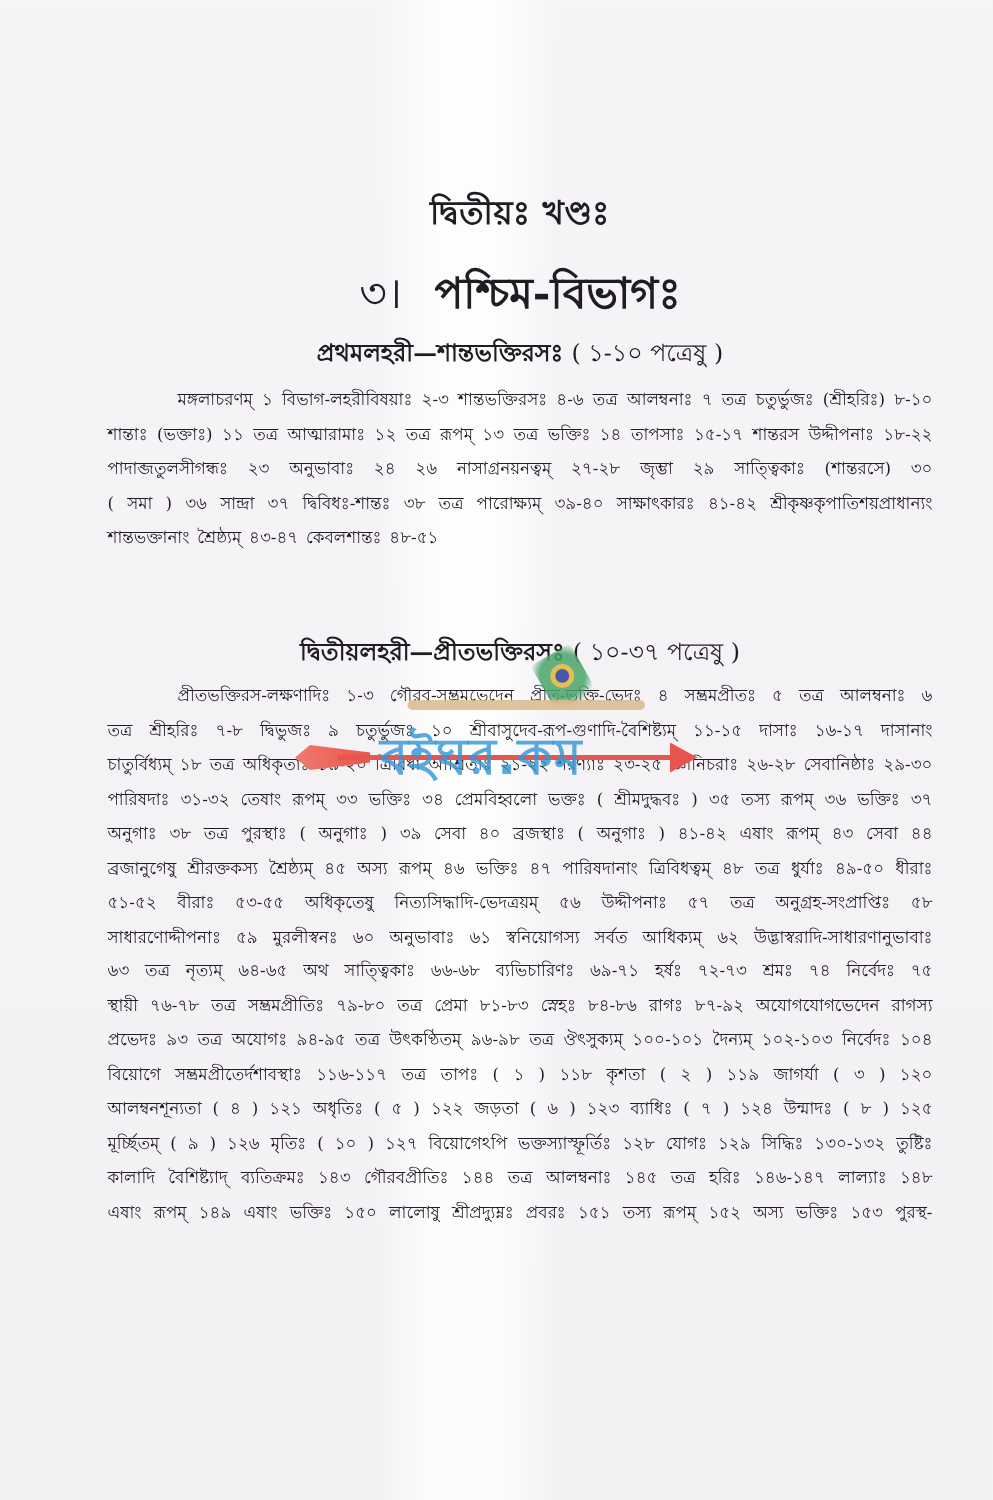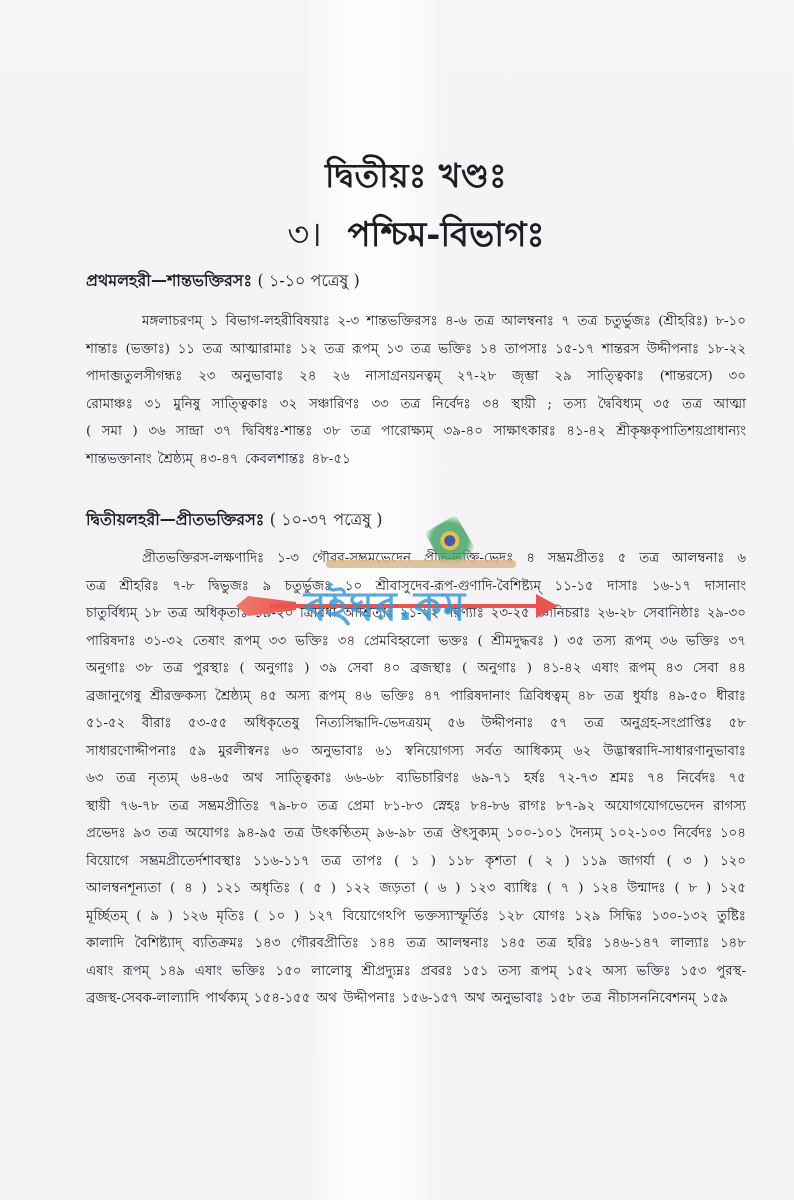--- a/index.html
+++ b/index.html
@@ -11,30 +11,30 @@
   }
   .page-bg {
     position: absolute; inset: 0;
     background:
       linear-gradient(90deg, rgba(0,0,0,0) 0%, rgba(255,255,255,0.0) 38%, rgba(255,255,255,0.85) 44%, rgba(255,255,255,0.85) 50%, rgba(255,255,255,0) 56%, rgba(0,0,0,0) 100%),
       linear-gradient(180deg, #f7f4f7 0%, #f4f1f5 100%);
   }
   .content { position: absolute; left: 86px; top: 0; width: 660px; }
   .part-title {
     position: absolute; top: 150px; left: 0; width: 660px; text-align: center;
-    font-size: 33px; font-weight: bold; letter-spacing: 0.5px;
+    font-size: 26px; font-weight: bold; letter-spacing: 0.5px;
   }
   .section-title {
     position: absolute; top: 208px; left: 0; width: 660px; text-align: center;
     font-size: 34px; font-weight: bold;
   }
   .section-title .num { font-weight: normal; margin-right: 26px; }
   .chapter-heading {
-    position: absolute; left: 0; width: 660px; text-align: left;
-    font-size: 16px; font-weight: bold;
+    position: absolute; left: 0; width: 660px; text-align: center;
+    font-size: 19px; font-weight: bold;
   }
   .chapter-heading .range { font-weight: normal; }
   .para {
     position: absolute; left: 0; width: 660px;
     font-size: 13.4px; line-height: 27.5px; text-align: justify; text-align-last: justify;
     word-spacing: 2px;
   }
   .para .line { display: block; white-space: nowrap; text-align: justify; text-align-last: justify; }
   .para .line.first { padding-left: 56px; }
   .para .line.last { text-align-last: left; }
@@ -75,21 +75,20 @@
   </div>
 
   <div class="chapter-heading" style="top:268px;">
     <span>প্রথমলহরী—শান্তভক্তিরসঃ</span>
     <span class="range">( ১-১০ পত্রেষু )</span>
   </div>
   <div class="para" style="top:307px;">
     <span class="line first">মঙ্গলাচরণম্ ১  বিভাগ-লহরীবিষয়াঃ ২-৩  শান্তভক্তিরসঃ ৪-৬ তত্র আলম্বনাঃ ৭ তত্র চতুর্ভুজঃ (শ্রীহরিঃ) ৮-১০</span>
     <span class="line">শান্তাঃ (ভক্তাঃ) ১১  তত্র আত্মারামাঃ ১২  তত্র রূপম্ ১৩ তত্র ভক্তিঃ ১৪  তাপসাঃ ১৫-১৭ শান্তরস উদ্দীপনাঃ ১৮-২২</span>
     <span class="line">পাদাব্জতুলসীগন্ধঃ ২৩  অনুভাবাঃ ২৪ ২৬  নাসাগ্রনয়নত্বম্ ২৭-২৮ জৃম্ভা ২৯  সাত্ত্বিকাঃ (শান্তরসে) ৩০</span>
-    <span class="line">রোমাঞ্চঃ ৩১  মুনিষু সাত্ত্বিকাঃ ৩২  সঞ্চারিণঃ ৩৩  তত্র নির্বেদঃ ৩৪  স্থায়ী ;  তস্য দ্বৈবিধ্যম্  ৩৫  তত্র আত্মা</span>
     <span class="line">( সমা ) ৩৬  সান্দ্রা ৩৭  দ্বিবিধঃ-শান্তঃ ৩৮  তত্র পারোক্ষ্যম্ ৩৯-৪০ সাক্ষাৎকারঃ ৪১-৪২  শ্রীকৃষ্ণকৃপাতিশয়প্রাধান্যং</span>
     <span class="line last">শান্তভক্তানাং শ্রৈষ্ঠ্যম্ ৪৩-৪৭  কেবলশান্তঃ ৪৮-৫১</span>
   </div>
 
   <div class="chapter-heading" style="top:507px;">
     <span>দ্বিতীয়লহরী—প্রীতভক্তিরসঃ</span>
     <span class="range">( ১০-৩৭ পত্রেষু )</span>
   </div>
   <div class="para" style="top:544px;">
     <span class="line first">প্রীতভক্তিরস-লক্ষণাদিঃ ১-৩  গৌরব-সম্ভ্রমভেদেন প্রীত-ভক্তি-ভেদঃ ৪  সম্ভ্রমপ্রীতঃ ৫  তত্র আলম্বনাঃ ৬</span>
@@ -101,21 +100,20 @@
     <span class="line">৫১-৫২  বীরাঃ ৫৩-৫৫  অধিকৃতেষু নিত্যসিদ্ধাদি-ভেদত্রয়ম্  ৫৬  উদ্দীপনাঃ  ৫৭  তত্র  অনুগ্রহ-সংপ্রাপ্তিঃ  ৫৮</span>
     <span class="line">সাধারণোদ্দীপনাঃ ৫৯  মুরলীস্বনঃ ৬০  অনুভাবাঃ ৬১  স্বনিয়োগস্য সর্বত আধিক্যম্ ৬২  উদ্ভাস্বরাদি-সাধারণানুভাবাঃ</span>
     <span class="line">৬৩  তত্র নৃত্যম্ ৬৪-৬৫  অথ সাত্ত্বিকাঃ ৬৬-৬৮  ব্যভিচারিণঃ ৬৯-৭১  হর্ষঃ ৭২-৭৩  শ্রমঃ ৭৪  নির্বেদঃ ৭৫</span>
     <span class="line">স্থায়ী ৭৬-৭৮  তত্র সম্ভ্রমপ্রীতিঃ ৭৯-৮০  তত্র প্রেমা ৮১-৮৩  স্নেহঃ ৮৪-৮৬  রাগঃ ৮৭-৯২  অযোগযোগভেদেন রাগস্য</span>
     <span class="line">প্রভেদঃ ৯৩ তত্র অযোগঃ ৯৪-৯৫ তত্র উৎকণ্ঠিতম্ ৯৬-৯৮ তত্র ঔৎসুক্যম্ ১০০-১০১ দৈন্যম্ ১০২-১০৩  নির্বেদঃ ১০৪</span>
     <span class="line">বিয়োগে সম্ভ্রমপ্রীতের্দশাবস্থাঃ ১১৬-১১৭  তত্র তাপঃ ( ১ ) ১১৮  কৃশতা ( ২ ) ১১৯  জাগর্যা ( ৩ ) ১২০</span>
     <span class="line">আলম্বনশূন্যতা ( ৪ ) ১২১  অধৃতিঃ ( ৫ ) ১২২  জড়তা ( ৬ ) ১২৩  ব্যাধিঃ ( ৭ ) ১২৪  উন্মাদঃ ( ৮ ) ১২৫</span>
     <span class="line">মূর্চ্ছিতম্ ( ৯ ) ১২৬  মৃতিঃ ( ১০ ) ১২৭  বিয়োগেঽপি ভক্তস্যাস্ফূর্তিঃ ১২৮  যোগঃ ১২৯  সিদ্ধিঃ ১৩০-১৩২  তুষ্টিঃ</span>
     <span class="line">কালাদি বৈশিষ্ট্যাদ্ ব্যতিক্রমঃ ১৪৩  গৌরবপ্রীতিঃ ১৪৪  তত্র আলম্বনাঃ ১৪৫  তত্র হরিঃ ১৪৬-১৪৭  লাল্যাঃ ১৪৮</span>
     <span class="line">এষাং রূপম্ ১৪৯  এষাং ভক্তিঃ ১৫০  লালোষু শ্রীপ্রদ্যুম্নঃ প্রবরঃ ১৫১  তস্য রূপম্ ১৫২  অস্য ভক্তিঃ ১৫৩  পুরস্থ-</span>
-    <span class="line last">ব্রজস্থ-সেবক-লাল্যাদি পার্থক্যম্ ১৫৪-১৫৫  অথ উদ্দীপনাঃ ১৫৬-১৫৭ অথ অনুভাবাঃ ১৫৮ তত্র নীচাসননিবেশনম্ ১৫৯</span>
   </div>
 </div>
 
 <div class="watermark">
   <div class="wm-feather"></div>
   <div class="wm-flute"></div>
   <div class="wm-fletch"></div>
   <div class="wm-arrow-shaft"></div>
   <div class="wm-arrow-head"></div>
   <div class="wm-text">বইঘর.কম</div>

